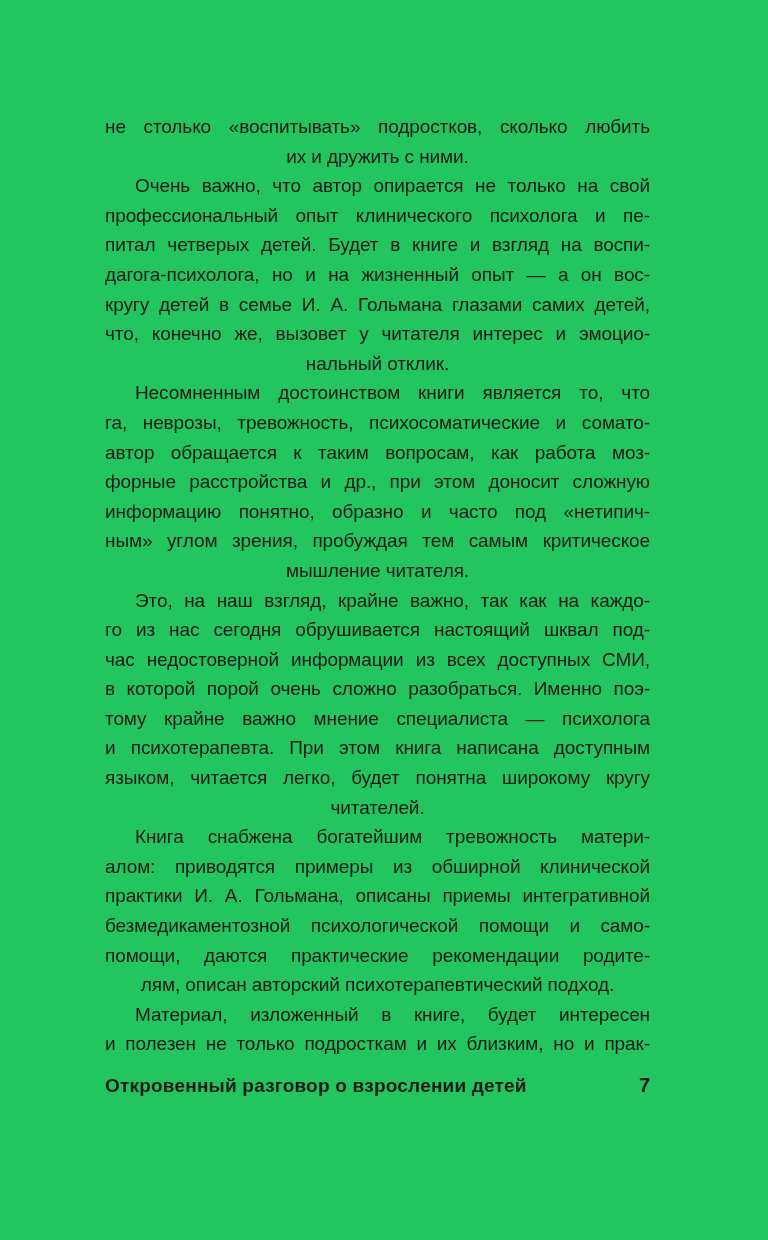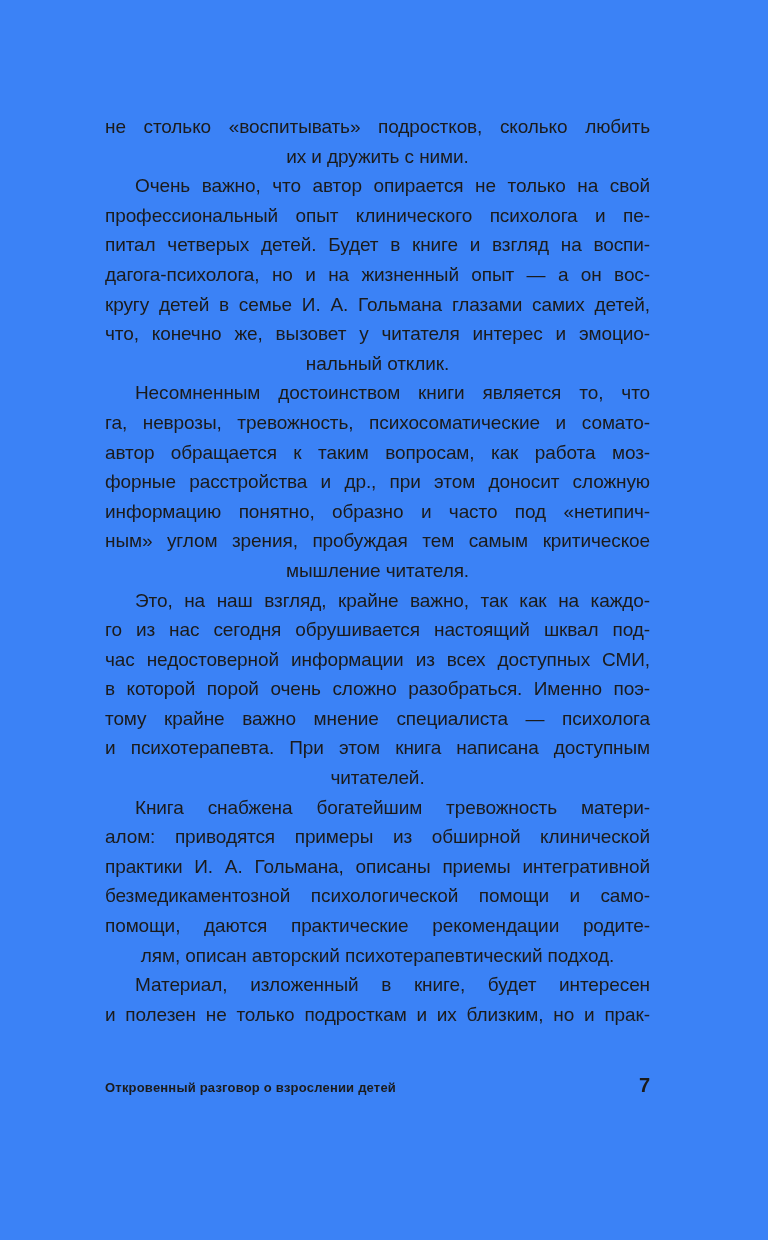--- a/index.html
+++ b/index.html
@@ -4,21 +4,21 @@
 <style>
   html, body {
     margin: 0;
     padding: 0;
     background: #ffffff;
   }
   .page {
     position: relative;
     width: 768px;
     height: 1240px;
-    background: #3b82f6;
+    background: #22c55e;
     overflow: hidden;
     font-family: "Liberation Sans", "DejaVu Sans", sans-serif;
   }
   .text-block {
     position: absolute;
     left: 105px;
     top: 112px;
     width: 545px;
   }
   .line {
@@ -40,21 +40,21 @@
     position: absolute;
     left: 105px;
     top: 1074px;
     width: 545px;
     display: flex;
     justify-content: space-between;
     align-items: baseline;
     color: #1b1b1b;
   }
   .running-title {
-    font-size: 13px;
+    font-size: 19px;
     font-weight: bold;
     letter-spacing: 0.2px;
   }
   .page-number {
     font-size: 20px;
     font-weight: bold;
   }
 </style>
 </head>
 <body>
@@ -76,20 +76,21 @@
       <div class="line just">форные расстройства и др., при этом доносит сложную</div>
       <div class="line just">информацию понятно, образно и часто под «нетипич-</div>
       <div class="line just">ным» углом зрения, пробуждая тем самым критическое</div>
       <div class="line">мышление читателя.</div>
       <div class="line just indent">Это, на наш взгляд, крайне важно, так как на каждо-</div>
       <div class="line just">го из нас сегодня обрушивается настоящий шквал под-</div>
       <div class="line just">час недостоверной информации из всех доступных СМИ,</div>
       <div class="line just">в которой порой очень сложно разобраться. Именно поэ-</div>
       <div class="line just">тому крайне важно мнение специалиста — психолога</div>
       <div class="line just">и психотерапевта. При этом книга написана доступным</div>
+      <div class="line just">языком, читается легко, будет понятна широкому кругу</div>
       <div class="line">читателей.</div>
       <div class="line just indent">Книга снабжена богатейшим тревожность матери-</div>
       <div class="line just">алом: приводятся примеры из обширной клинической</div>
       <div class="line just">практики И. А. Гольмана, описаны приемы интегративной</div>
       <div class="line just">безмедикаментозной психологической помощи и само-</div>
       <div class="line just">помощи, даются практические рекомендации родите-</div>
       <div class="line">лям, описан авторский психотерапевтический подход.</div>
       <div class="line just indent">Материал, изложенный в книге, будет интересен</div>
       <div class="line just">и полезен не только подросткам и их близким, но и прак-</div>
     </main>

